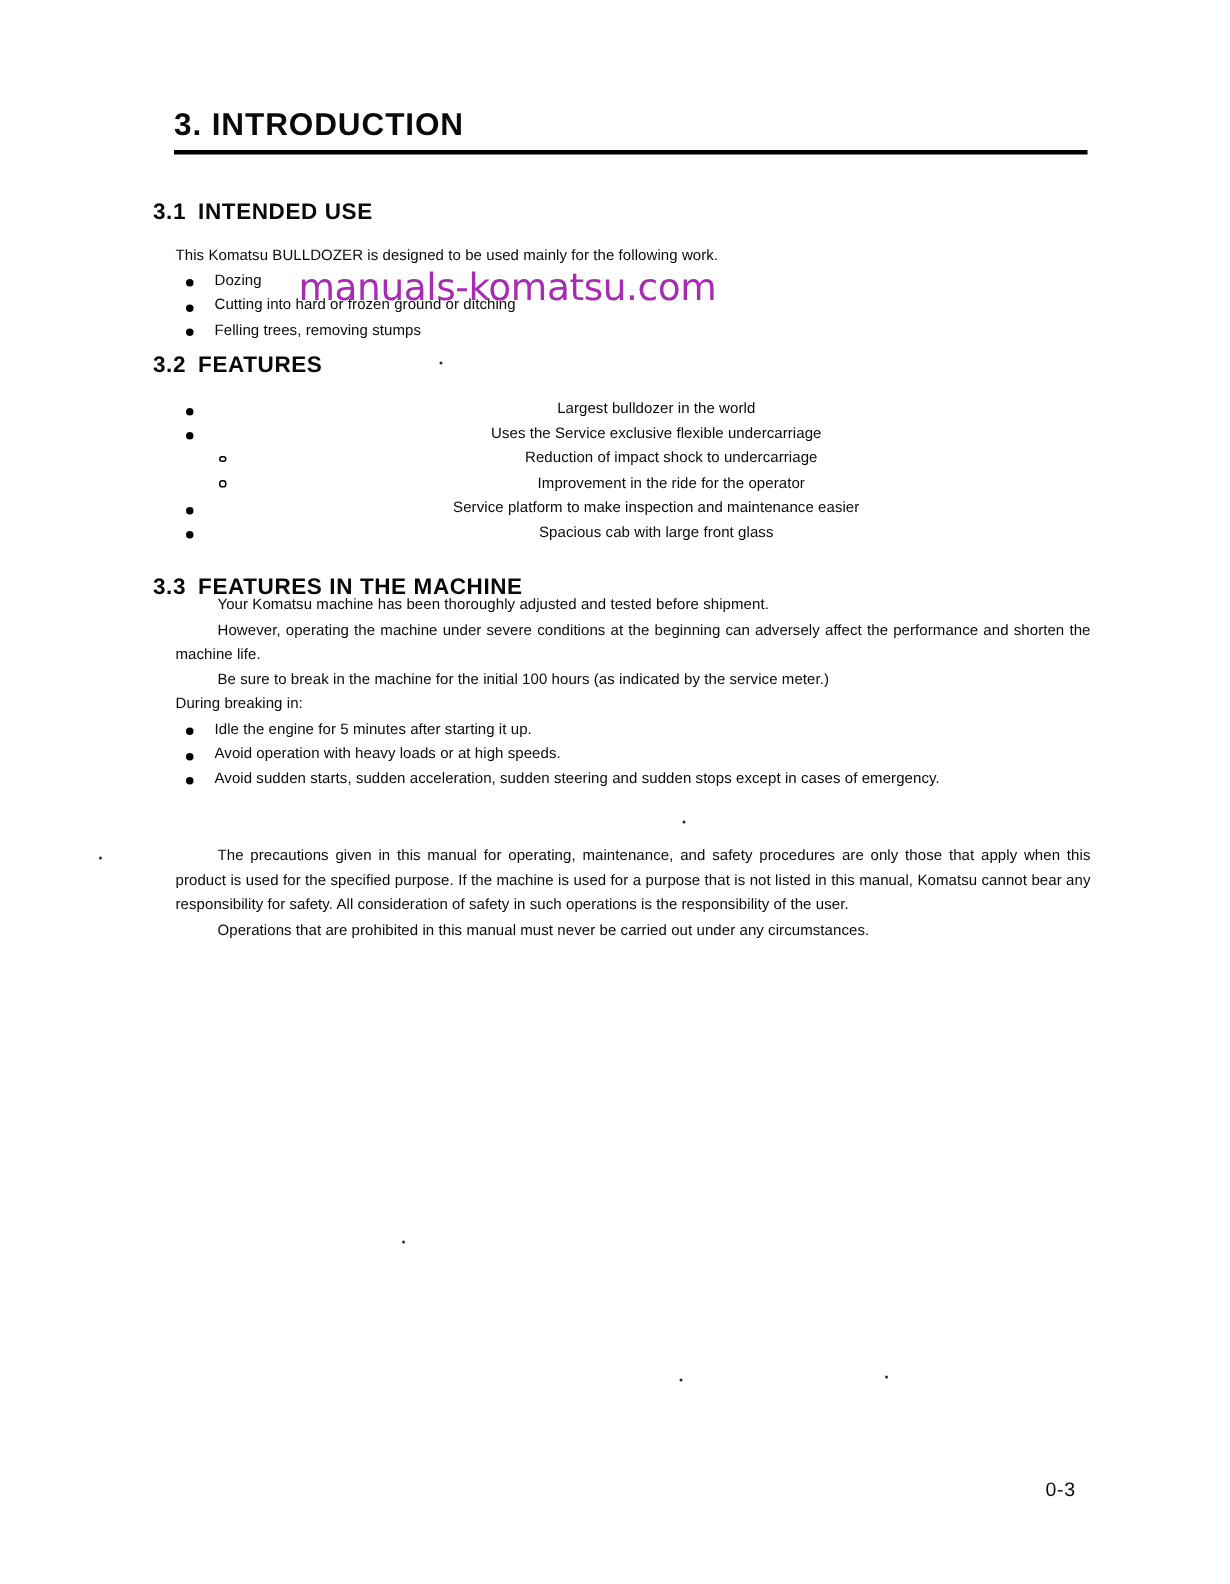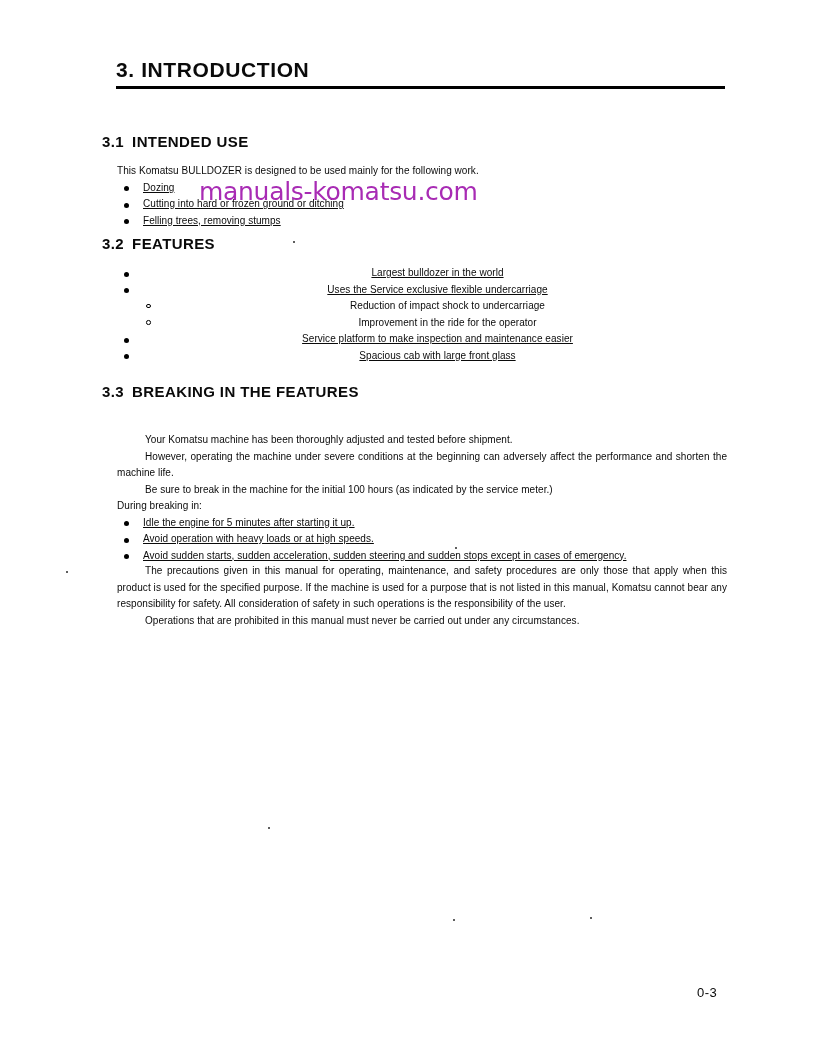--- a/index.html
+++ b/index.html
@@ -20,21 +20,21 @@
   .page {
     position: absolute;
     inset: 0;
     background: #ffffff;
   }
 
   
   .chapter-head {
     position: absolute;
     left: 116px;
-    top: 58px;
+    top: 72px;
     width: 610px;
   }
   .chapter-title {
     font-size: 21px;
     font-weight: bold;
     letter-spacing: 0.6px;
     line-height: 24px;
     white-space: nowrap;
     display: block;
     margin: 0;
@@ -68,21 +68,20 @@
   }
   .lead {
     white-space: nowrap;
   }
 
   
   ul.blist {
     list-style: none;
     margin: 0;
     padding: 0;
-    text-decoration: underline;
   }
   ul.blist > li {
     position: relative;
     padding-left: 26px;
     margin: 0;
     line-height: 16.5px;
   }
   ul.blist > li .bullet {
     position: absolute;
     left: 7px;
@@ -203,24 +202,24 @@
       <li><span class="obullet"></span><span class="li-text nowrap">Reduction of impact shock to undercarriage</span></li>
       <li><span class="obullet"></span><span class="li-text nowrap">Improvement in the ride for the operator</span></li>
     </ul>
     <ul class="blist">
       <li><span class="bullet"></span><span class="li-text nowrap">Service platform to make inspection and maintenance easier</span></li>
       <li><span class="bullet"></span><span class="li-text nowrap">Spacious cab with large front glass</span></li>
     </ul>
   </div>
 
   <div class="sect-head" style="top:383px;">
-    <span class="num">3.3</span><span>BREAKING IN THE FEATURES</span>
-  </div>
-
-  <div class="body-text" style="top:432px; width:615px;">
+    <span class="num">3.3</span><span>FEATURES IN THE MACHINE</span>
+  </div>
+
+  <div class="body-text" style="top:396px; width:615px;">
     <p class="para last-justify">Your Komatsu machine has been thoroughly adjusted and tested before shipment.</p>
     <p class="para">However, operating the machine under severe conditions at the beginning can adversely affect the performance and shorten the machine life.</p>
     <p class="para last-justify">Be sure to break in the machine for the initial 100 hours (as indicated by the service meter.)</p>
     <div>During breaking in:</div>
     <ul class="blist">
       <li><span class="bullet"></span><span class="li-text nowrap">Idle the engine for 5 minutes after starting it up.</span></li>
       <li><span class="bullet"></span><span class="li-text nowrap">Avoid operation with heavy loads or at high speeds.</span></li>
       <li class="wrap-li"><span class="bullet"></span><span class="li-text">Avoid sudden starts, sudden acceleration, sudden steering and sudden stops except in cases of emergency.</span></li>
     </ul>
   </div>

